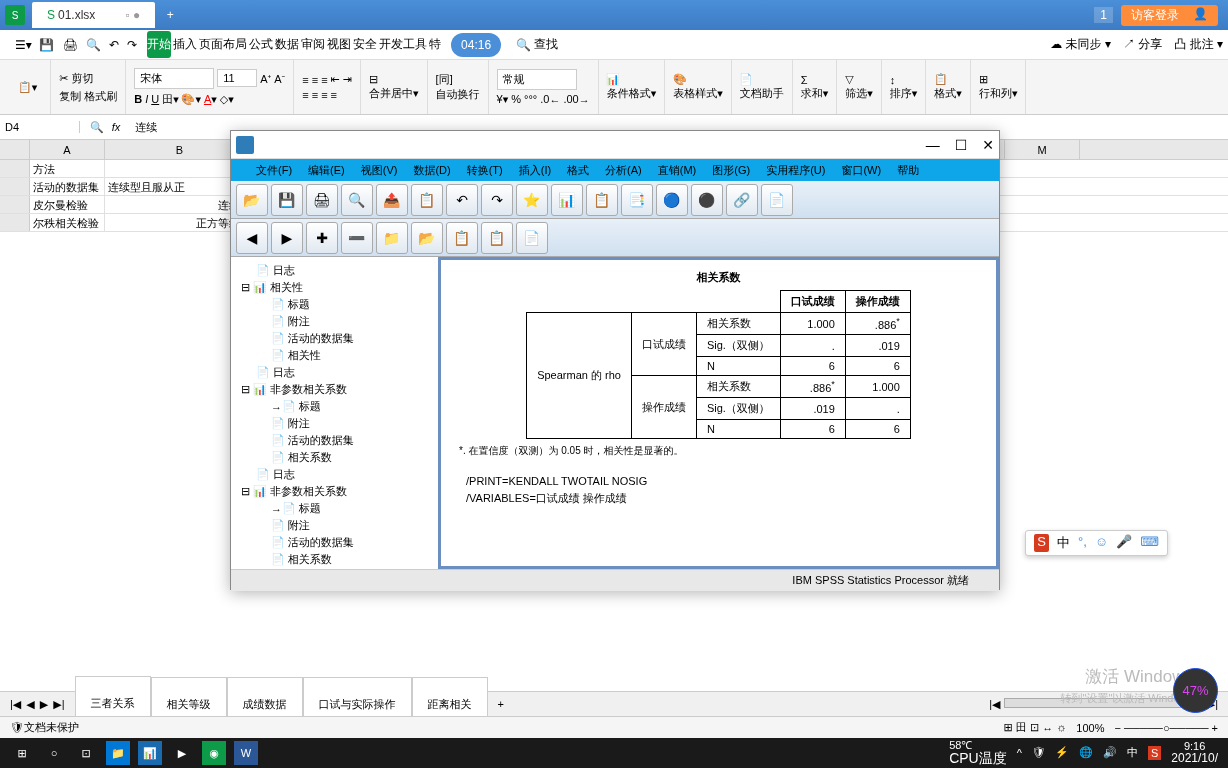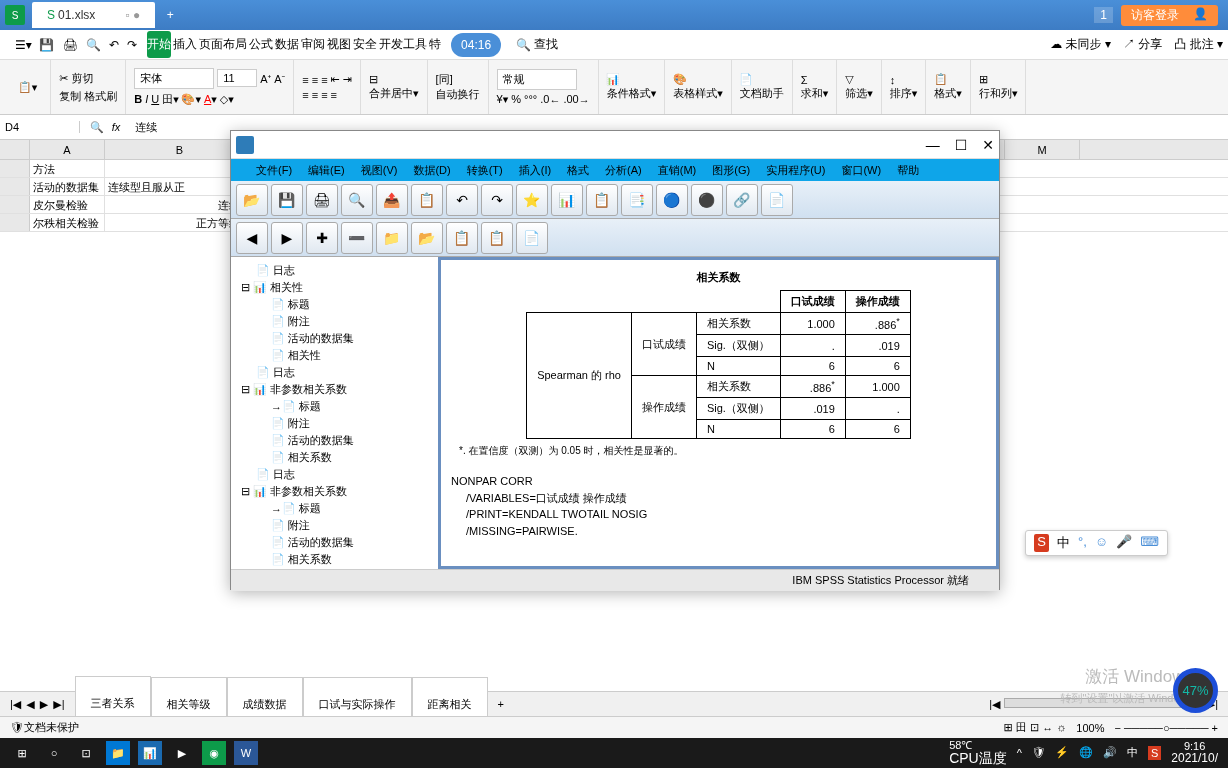--- a/index.html
+++ b/index.html
@@ -82,21 +82,21 @@
 .output-table .label { text-align: left; }
 .output-title { text-align: center; font-weight: bold; margin-bottom: 5px; }
 .spss-statusbar { height: 22px; background: #e8e8e8; border-top: 1px solid #ccc; display: flex; align-items: center; font-size: 11px; }
 .spss-status-text { margin-left: auto; padding: 0 30px; }
 .syntax-block { font-family: monospace; font-size: 11px; margin-top: 15px; line-height: 1.5; }
 
 
 .ime-bar { position: absolute; right: 60px; top: 530px; background: #fff; border: 1px solid #ccc; padding: 3px 8px; display: flex; gap: 8px; font-size: 13px; border-radius: 3px; box-shadow: 0 2px 5px rgba(0,0,0,0.2); }
 
 
-.progress-circle { position: absolute; right: 10px; bottom: 55px; width: 45px; height: 45px; border-radius: 50%; background: #333; color: #14b8a6; display: flex; align-items: center; justify-content: center; font-size: 13px; border: 5px solid #1d4ed8; }
+.progress-circle { position: absolute; right: 10px; bottom: 55px; width: 45px; height: 45px; border-radius: 50%; background: #333; color: #d946ef; display: flex; align-items: center; justify-content: center; font-size: 13px; border: 1px solid #1d4ed8; }
 
 
 .watermark { position: absolute; right: 35px; bottom: 80px; color: #bbb; font-size: 17px; }
 .watermark-sub { position: absolute; right: 35px; bottom: 62px; color: #bbb; font-size: 11px; }
 </style>
 </head>
 <body>
 
 <div class="wps-titlebar">
   <div class="wps-logo">S</div>
@@ -468,24 +468,22 @@
         </tr>
         <tr>
           <td class="label">N</td>
           <td>6</td>
           <td>6</td>
         </tr>
       </tbody>
         </table>
       <div style="text-align:left;margin:3px 8px;font-size:10px">*. 在置信度（双测）为 0.05 时，相关性是显著的。</div>
       <div class="syntax-block">
-        <div>NONPAR CORR</div>
+        <div style="padding-left:15px">/PRINT=KENDALL TWOTAIL NOSIG</div>
         <div style="padding-left:15px">/VARIABLES=口试成绩 操作成绩</div>
-        <div style="padding-left:15px">/PRINT=KENDALL TWOTAIL NOSIG</div>
-        <div style="padding-left:15px">/MISSING=PAIRWISE.</div>
       </div>
     </div>
   </div>
   <div class="spss-statusbar">
     <span class="spss-status-text">IBM SPSS Statistics Processor 就绪</span>
   </div>
 </div>
 
 <div class="ime-bar">
   <span style="background:#d63b1f;color:white;padding:0 3px;border-radius:2px">S</span>

